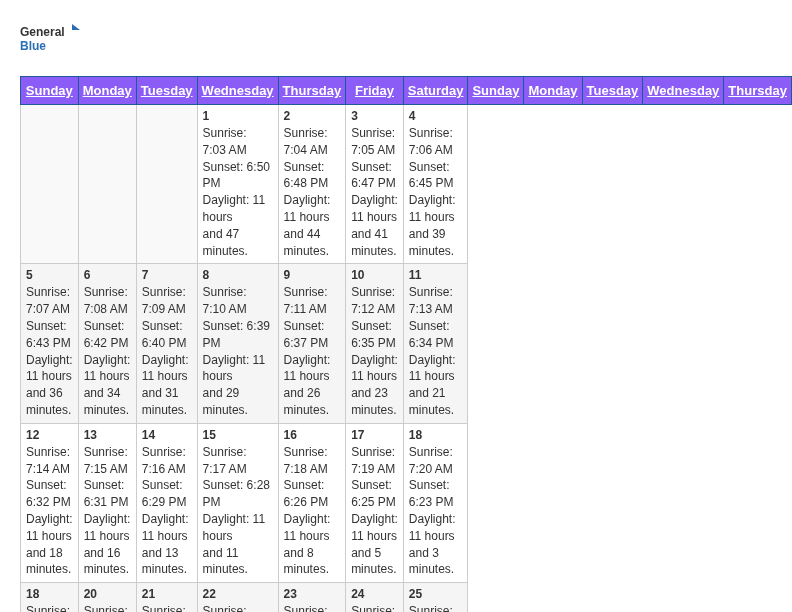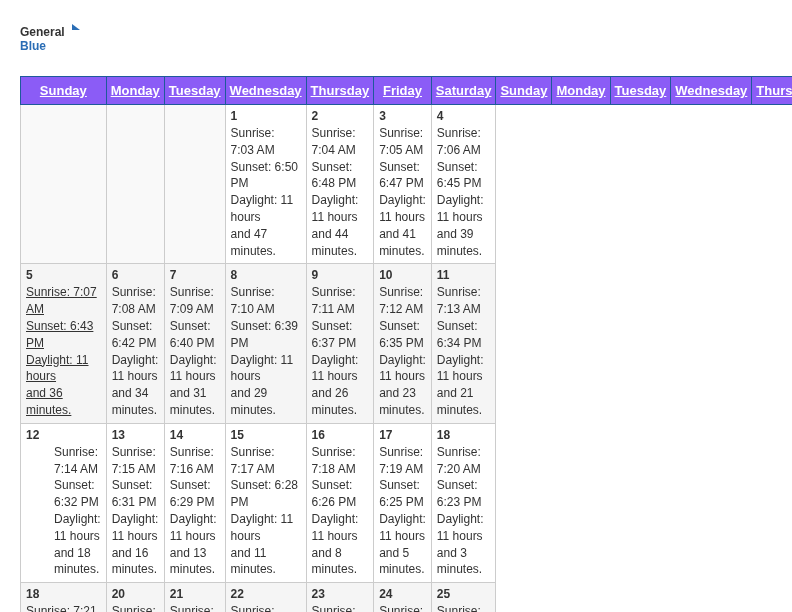--- a/index.html
+++ b/index.html
@@ -144,21 +144,21 @@
           <span class="day-num">4</span>
           <div class="day-info" style="white-space: pre-line;">Sunrise: 7:06 AM
 Sunset: 6:45 PM
 Daylight: 11 hours
 and 39 minutes.</div>
         </td>
       </tr>
       <tr>
         <td>
           <span class="day-num">5</span>
-          <div class="day-info" style="white-space: pre-line; text-decoration: underline;">Sunrise: 7:07 AM
+          <div class="day-info" style="white-space: pre-line;">Sunrise: 7:07 AM
 Sunset: 6:43 PM
 Daylight: 11 hours
 and 36 minutes.</div>
         </td>
         <td>
           <span class="day-num">6</span>
           <div class="day-info" style="white-space: pre-line;">Sunrise: 7:08 AM
 Sunset: 6:42 PM
 Daylight: 11 hours
 and 34 minutes.</div>
@@ -195,21 +195,21 @@
           <span class="day-num">11</span>
           <div class="day-info" style="white-space: pre-line;">Sunrise: 7:13 AM
 Sunset: 6:34 PM
 Daylight: 11 hours
 and 21 minutes.</div>
         </td>
       </tr>
       <tr>
         <td>
           <span class="day-num">12</span>
-          <div class="day-info" style="white-space: pre-line; margin-left: 28px;">Sunrise: 7:14 AM
+          <div class="day-info" style="white-space: pre-line;">Sunrise: 7:14 AM
 Sunset: 6:32 PM
 Daylight: 11 hours
 and 18 minutes.</div>
         </td>
         <td>
           <span class="day-num">13</span>
           <div class="day-info" style="white-space: pre-line;">Sunrise: 7:15 AM
 Sunset: 6:31 PM
 Daylight: 11 hours
 and 16 minutes.</div>

